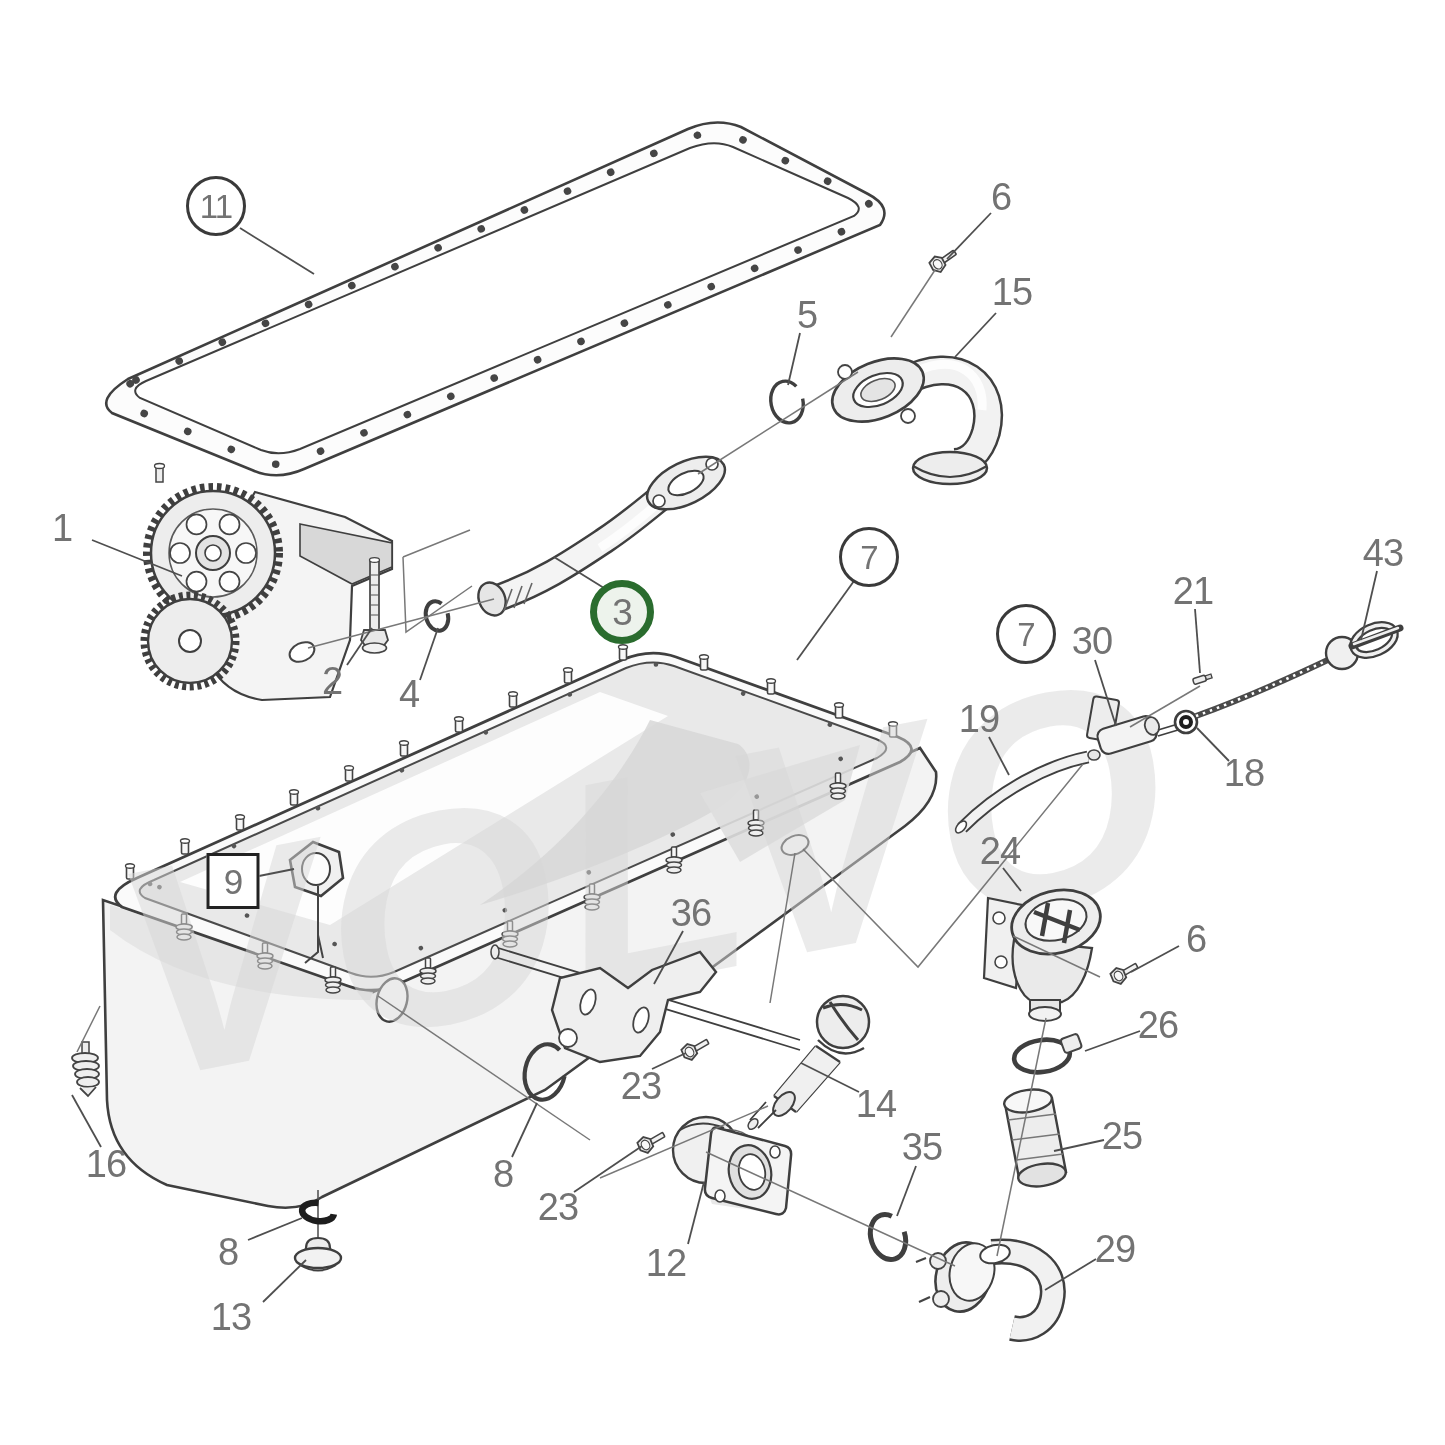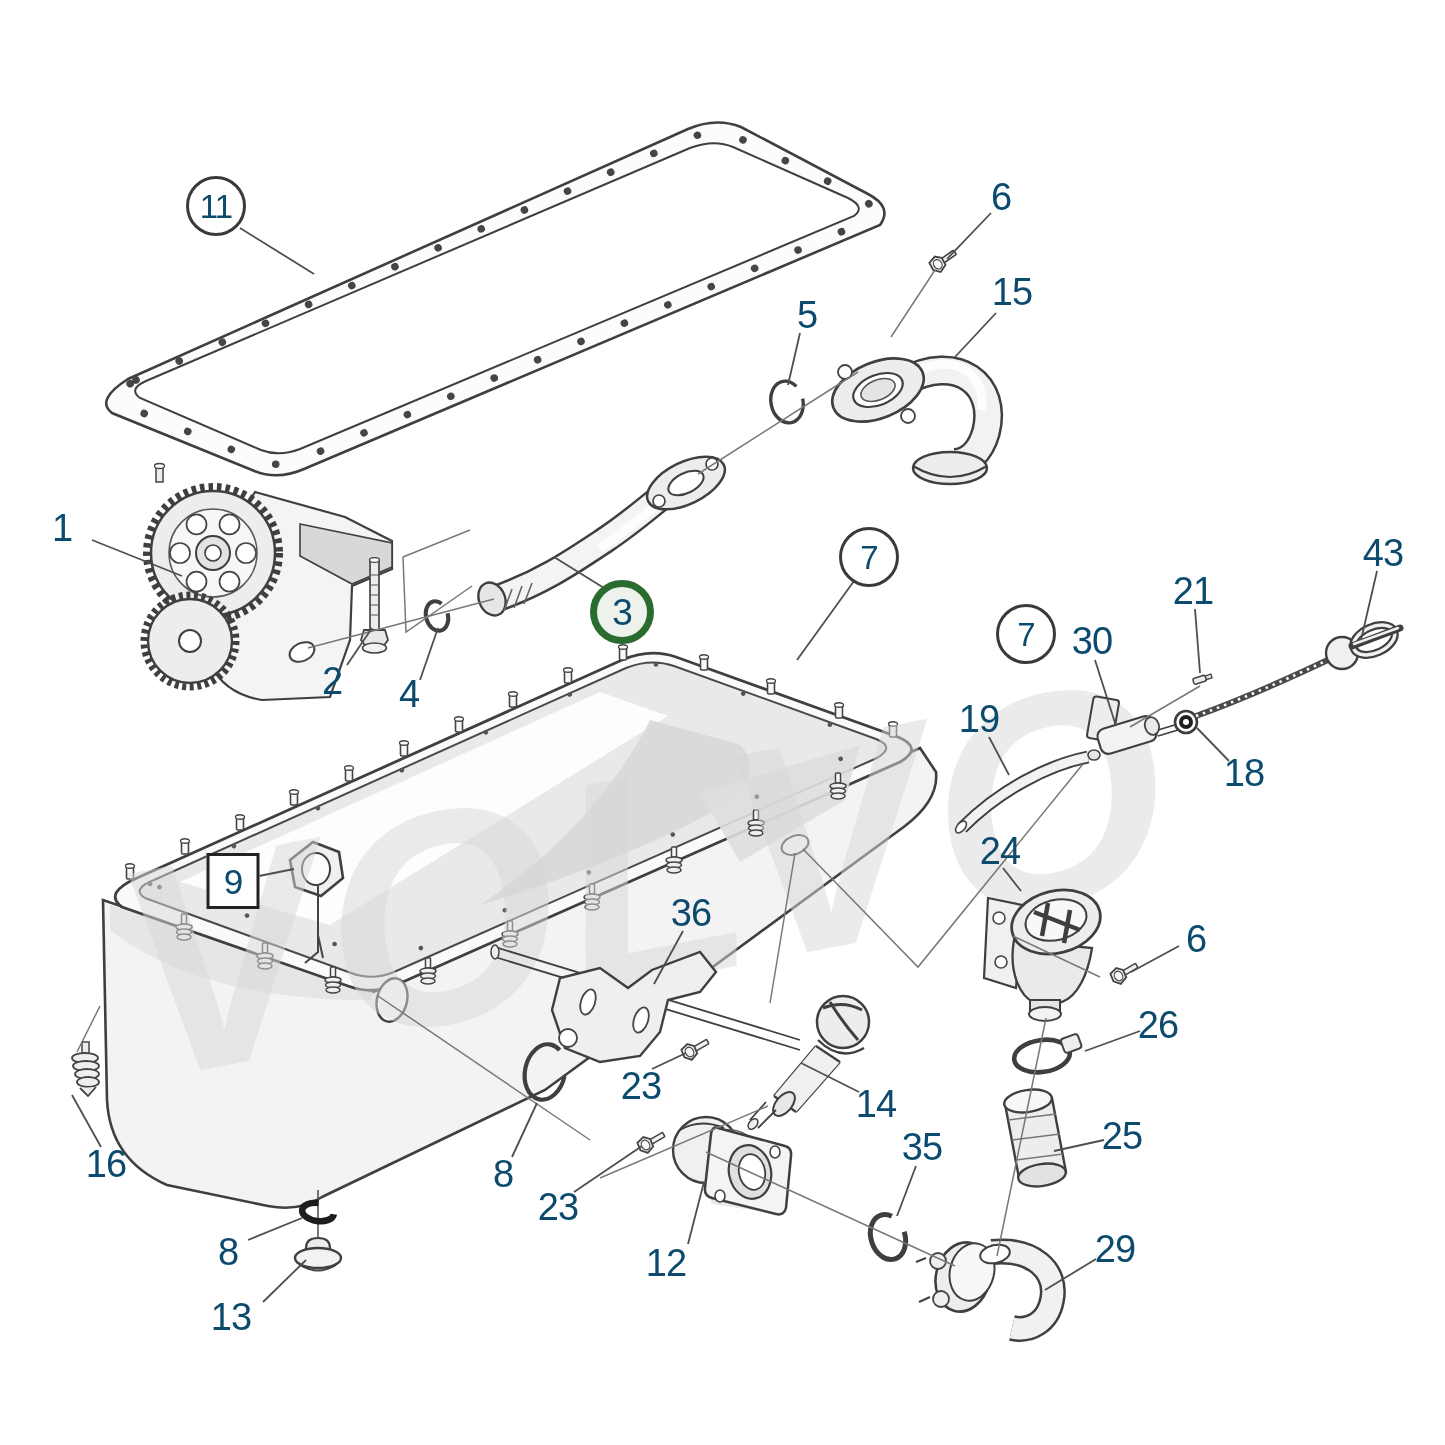--- a/index.html
+++ b/index.html
@@ -1,20 +1,20 @@
 <!DOCTYPE html>
 <html><head>
 <meta charset="utf-8">
 <style>
   html,body{margin:0;padding:0;background:#fff;}
   #stage{position:relative;width:1445px;height:1445px;background:#ffffff;overflow:hidden;
          font-family:"Liberation Sans",sans-serif;}
   #art{position:absolute;left:0;top:0;}
   .lbl{position:absolute;transform:translate(-50%,-50%);
-       font:400 38px/1 "Liberation Sans",sans-serif;color:#0c4a6e;letter-spacing:-1px;
+       font:400 38px/1 "Liberation Sans",sans-serif;color:#737373;letter-spacing:-1px;
        white-space:nowrap;}
   .circ{width:54px;height:54px;border:3px solid #3a3a3a;border-radius:50%;background:#fff;
         display:flex;align-items:center;justify-content:center;font-size:33px;}
   .circ-green{width:50px;height:50px;border:7px solid #2a6c2e;border-radius:50%;
         background:#edf3ec;display:flex;align-items:center;justify-content:center;font-size:37px;}
   .box{width:47px;height:50px;border:3px solid #222;background:#fff;
         display:flex;align-items:center;justify-content:center;font-size:35px;}
 </style>
 </head>
 <body>

